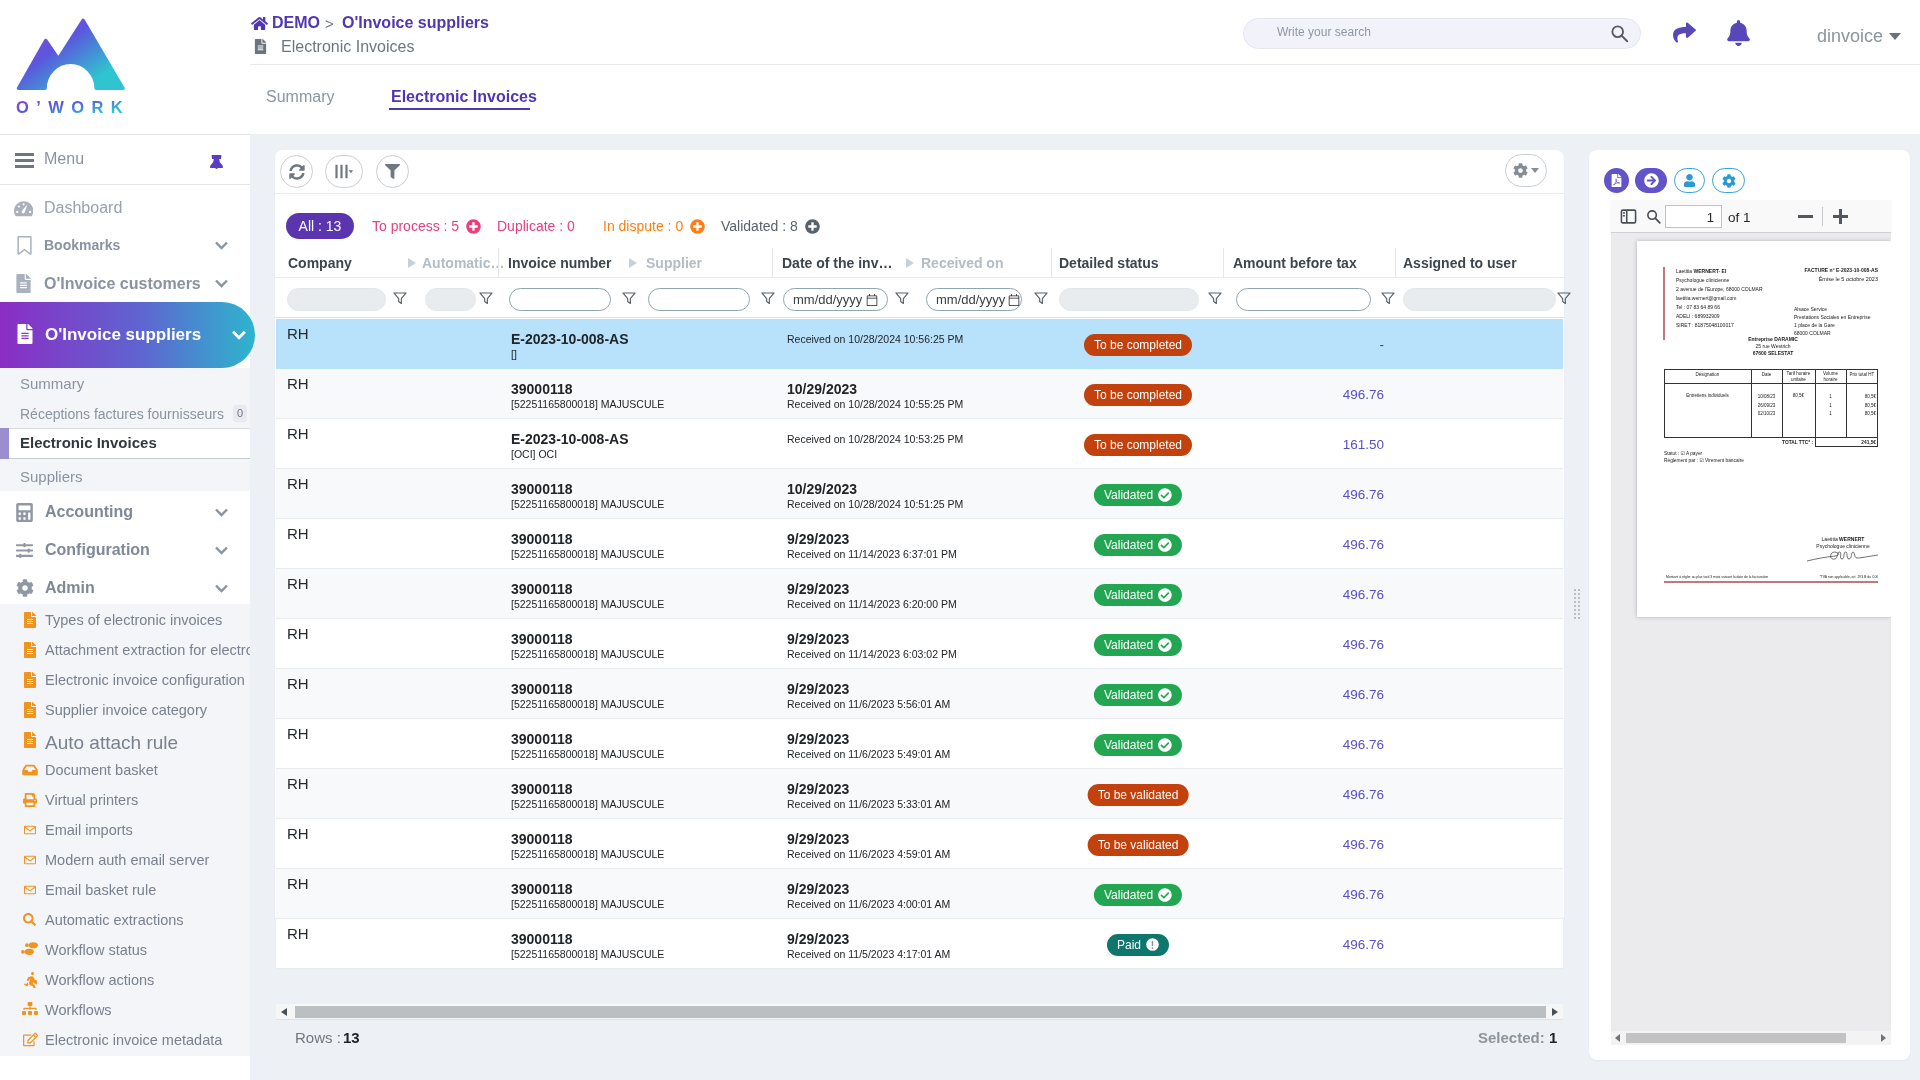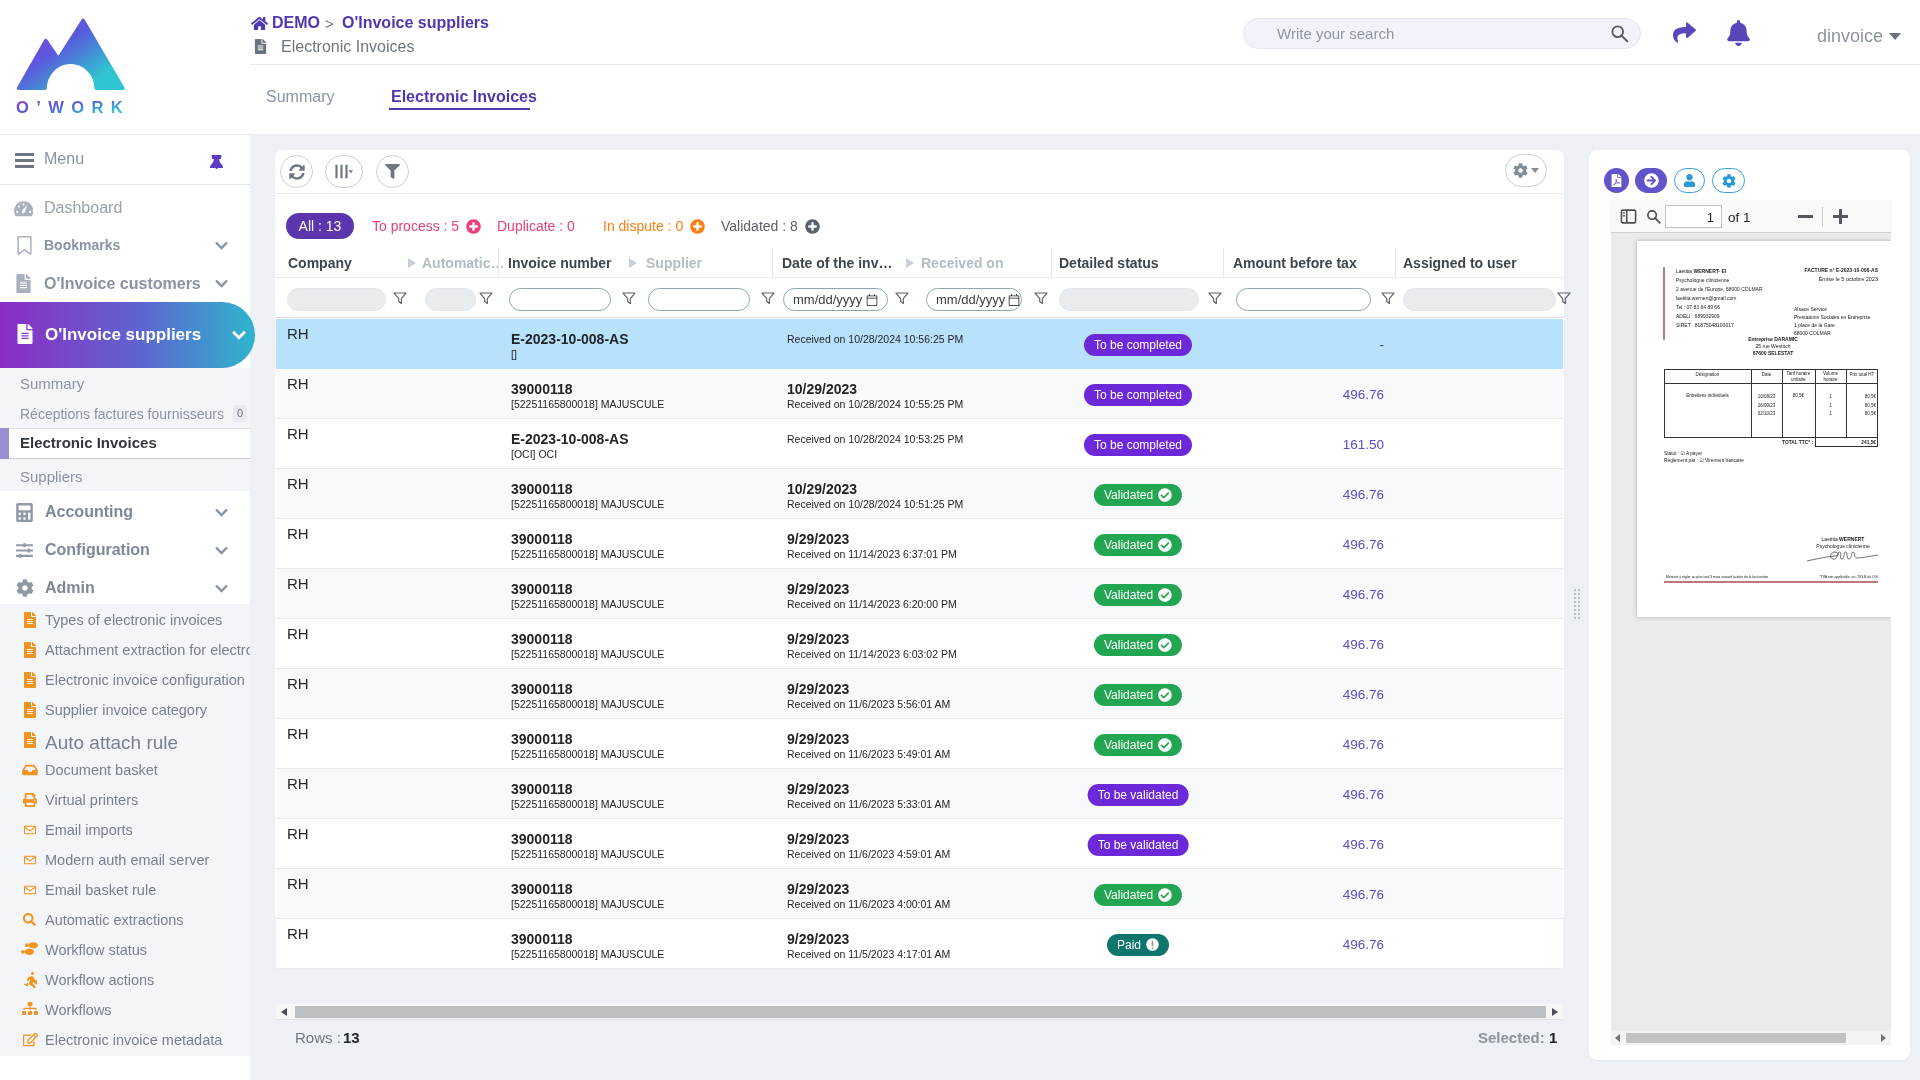--- a/index.html
+++ b/index.html
@@ -19,21 +19,21 @@
 .fdate{font-size:13px;color:#394046;display:flex;align-items:center;padding-left:9px;white-space:nowrap}
 .funnel{position:absolute;top:142px}
 .row{position:absolute;left:1px;width:1287px;height:50px;border-bottom:1px solid #e9ecef}
 .rh{position:absolute;left:11px;top:6px;font-size:15px;color:#24292e}
 .inv1{position:absolute;left:235px;top:12px;font-size:14px;font-weight:bold;color:#212529}
 .inv2{position:absolute;left:235px;top:29px;font-size:10.5px;color:#212529}
 .dt1{position:absolute;left:511px;top:12px;font-size:14px;font-weight:bold;color:#212529}
 .dt2{position:absolute;left:511px;top:29px;font-size:10.5px;color:#212529}
 .dts{position:absolute;left:511px;top:13.5px;font-size:10.5px;color:#212529}
 .badge{position:absolute;left:862px;top:14.5px;transform:translateX(-50%);height:22px;border-radius:11px;color:#fff;font-size:12px;display:flex;align-items:center;justify-content:center;gap:5px;padding:0 10px;white-space:nowrap}
-.b-pu{background:#6d28d9}
+.b-pu{background:#c2410c}
 .b-gr{background:#22a652}
 .b-gy{background:#0f766e}
 .amt{position:absolute;left:958px;top:18px;width:150px;text-align:right;font-size:13.5px;color:#584fc7}
 .pillrow{top:66px;height:20px;display:flex;align-items:center;gap:6px;font-size:14px;white-space:nowrap}
 </style>
 </head>
 <body>
 
 <div class="abs" style="left:250px;top:134px;width:1670px;height:946px;background:#edf0f5"></div>
 
@@ -45,21 +45,21 @@
   <div class="abs" style="left:272px;top:14px;font-size:16px;font-weight:bold;color:#5136b4">DEMO</div>
   <div class="abs" style="left:325px;top:15px;font-size:15px;color:#6c757d">&gt;</div>
   <div class="abs" style="left:342px;top:14px;font-size:16px;font-weight:bold;color:#5136b4">O'Invoice suppliers</div>
   <svg class="abs" style="left:254px;top:39px" width="13" height="15" viewBox="0 0 384 512">
       <path fill="#6a7380" d="M224 136V0H24C10.7 0 0 10.7 0 24v464c0 13.3 10.7 24 24 24h336c13.3 0 24-10.7 24-24V160H248c-13.2 0-24-10.8-24-24zm64 236c0 6.6-5.4 12-12 12H108c-6.6 0-12-5.4-12-12v-8c0-6.6 5.4-12 12-12h168c6.6 0 12 5.4 12 12v8zm0-64c0 6.6-5.4 12-12 12H108c-6.6 0-12-5.4-12-12v-8c0-6.6 5.4-12 12-12h168c6.6 0 12 5.4 12 12v8zm0-72v8c0 6.6-5.4 12-12 12H108c-6.6 0-12-5.4-12-12v-8c0-6.6 5.4-12 12-12h168c6.6 0 12 5.4 12 12zm96-114.1v6.1H256V0h6.1c6.4 0 12.5 2.5 17 7l97.9 98c4.5 4.5 7 10.6 7 16.9z"></path>
     </svg>
   <div class="abs" style="left:281px;top:38px;font-size:16px;color:#6e7680">Electronic Invoices</div>
 </div>
 <div id="headright">
   <div class="abs" style="left:1243px;top:18px;width:398px;height:31px;background:#f2f3fa;border:1px solid #e5e6f0;border-radius:16px"></div>
-  <div class="abs" style="left:1277px;top:25px;font-size:15px;color:#8f96a3">Write your search</div>
+  <div class="abs" style="left:1277px;top:25px;font-size:12px;color:#8f96a3">Write your search</div>
   <svg class="abs" style="left:1610px;top:24px" width="19" height="19" viewBox="0 0 512 512">
       <path fill="none" stroke="#555a63" stroke-width="50" d="M208 64a144 144 0 1 1 0 288 144 144 0 0 1 0-288z"></path>
       <path stroke="#555a63" stroke-width="52" d="M312 312L464 464" fill="none" stroke-linecap="round"></path>
     </svg>
   <svg class="abs" style="left:1671px;top:21px" width="27" height="23" viewBox="0 0 512 512">
       <path fill="#5847b8" d="M503.7 189.8L327.7 37.9C312.3 24.5 288 35.3 288 56v80.1C127.4 137.9 0 170.1 0 322.3c0 61.4 39.6 122.3 83.3 154.1 13.7 9.9 33.2-2.5 28.2-18.6C66.2 312.8 132.9 274.3 288 272.1V352c0 20.7 24.3 31.5 39.7 18.2l176-152a24.1 24.1 0 0 0 0-36.4z"></path>
     </svg>
   <svg class="abs" style="left:1727px;top:20px" width="23" height="26" viewBox="0 0 448 512">
       <path fill="#5847b8" d="M224 512c35.3 0 63.9-28.7 63.9-64H160.1c0 35.3 28.6 64 63.9 64zm215.4-149.7c-19.3-20.8-55.5-52-55.5-154.3 0-77.7-54.5-139.9-127.9-155.2V32c0-17.7-14.3-32-32-32s-32 14.3-32 32v20.8C118.6 68.1 64.1 130.3 64.1 208c0 102.3-36.2 133.5-55.5 154.3-6 6.5-8.7 14.2-8.6 21.7.2 16.4 13.1 32 32.1 32h383.8c19 0 31.9-15.6 32.1-32 .1-7.5-2.6-15.3-8.6-21.7z"></path>
     </svg>

